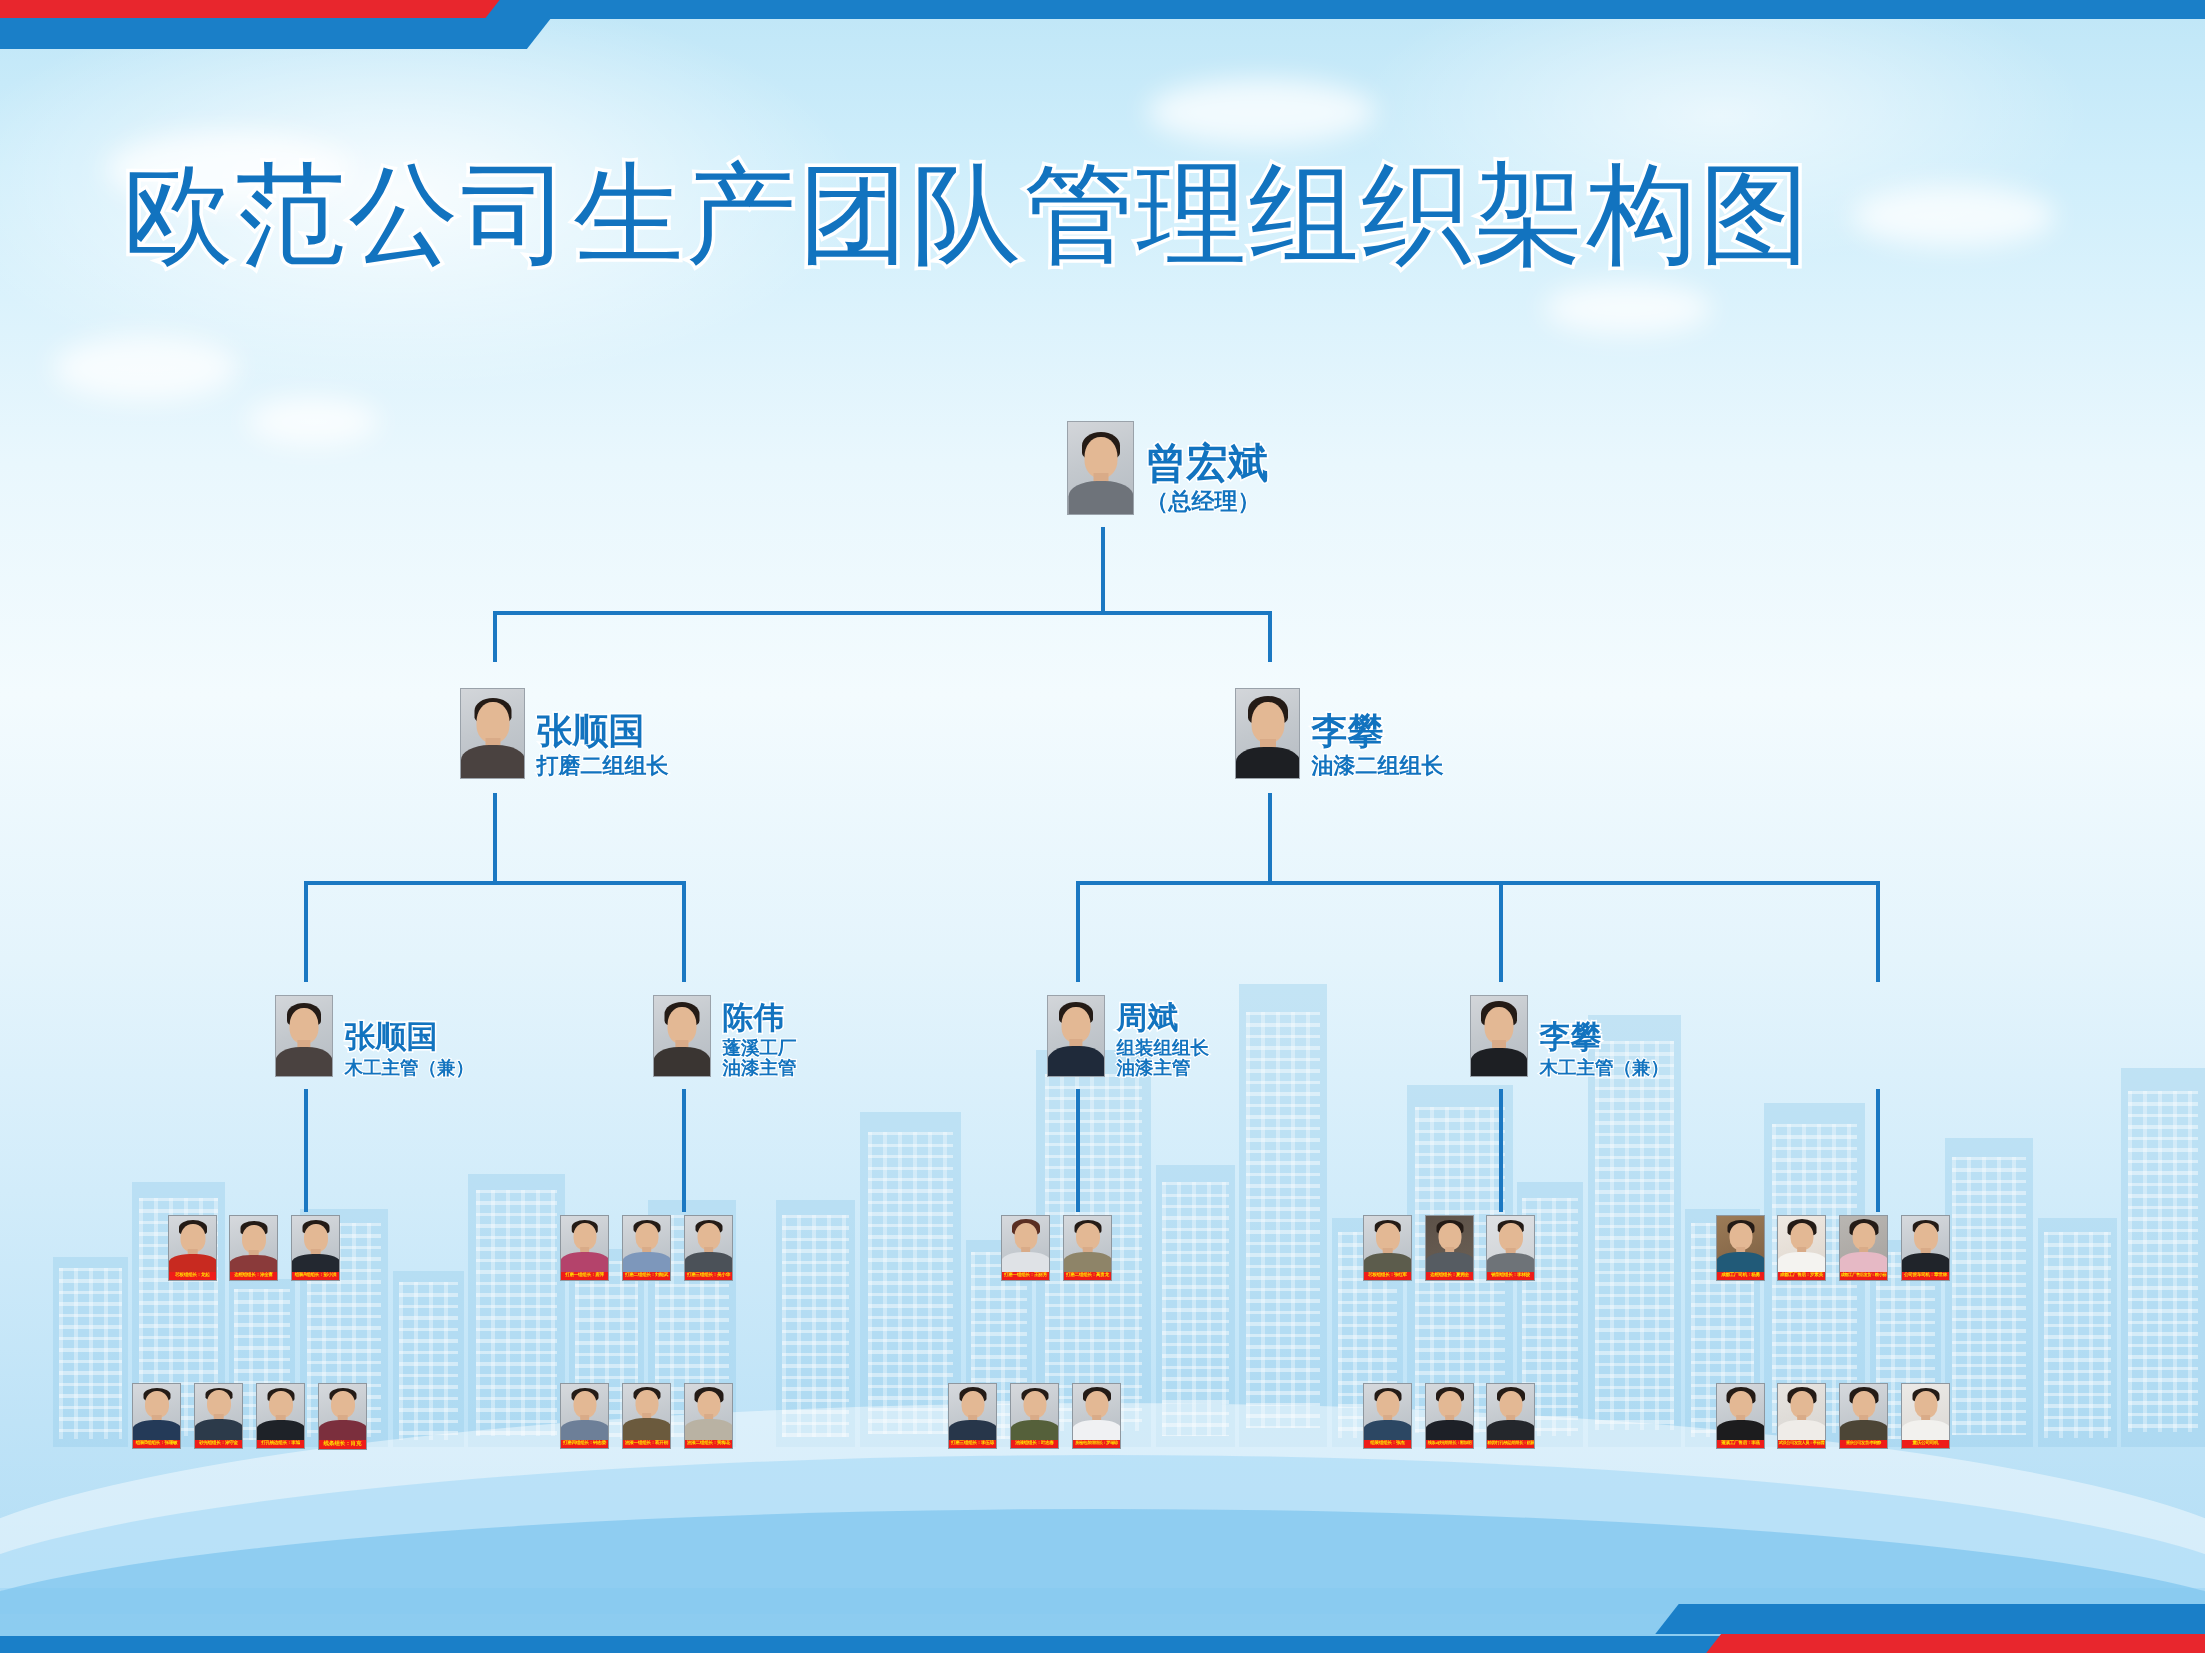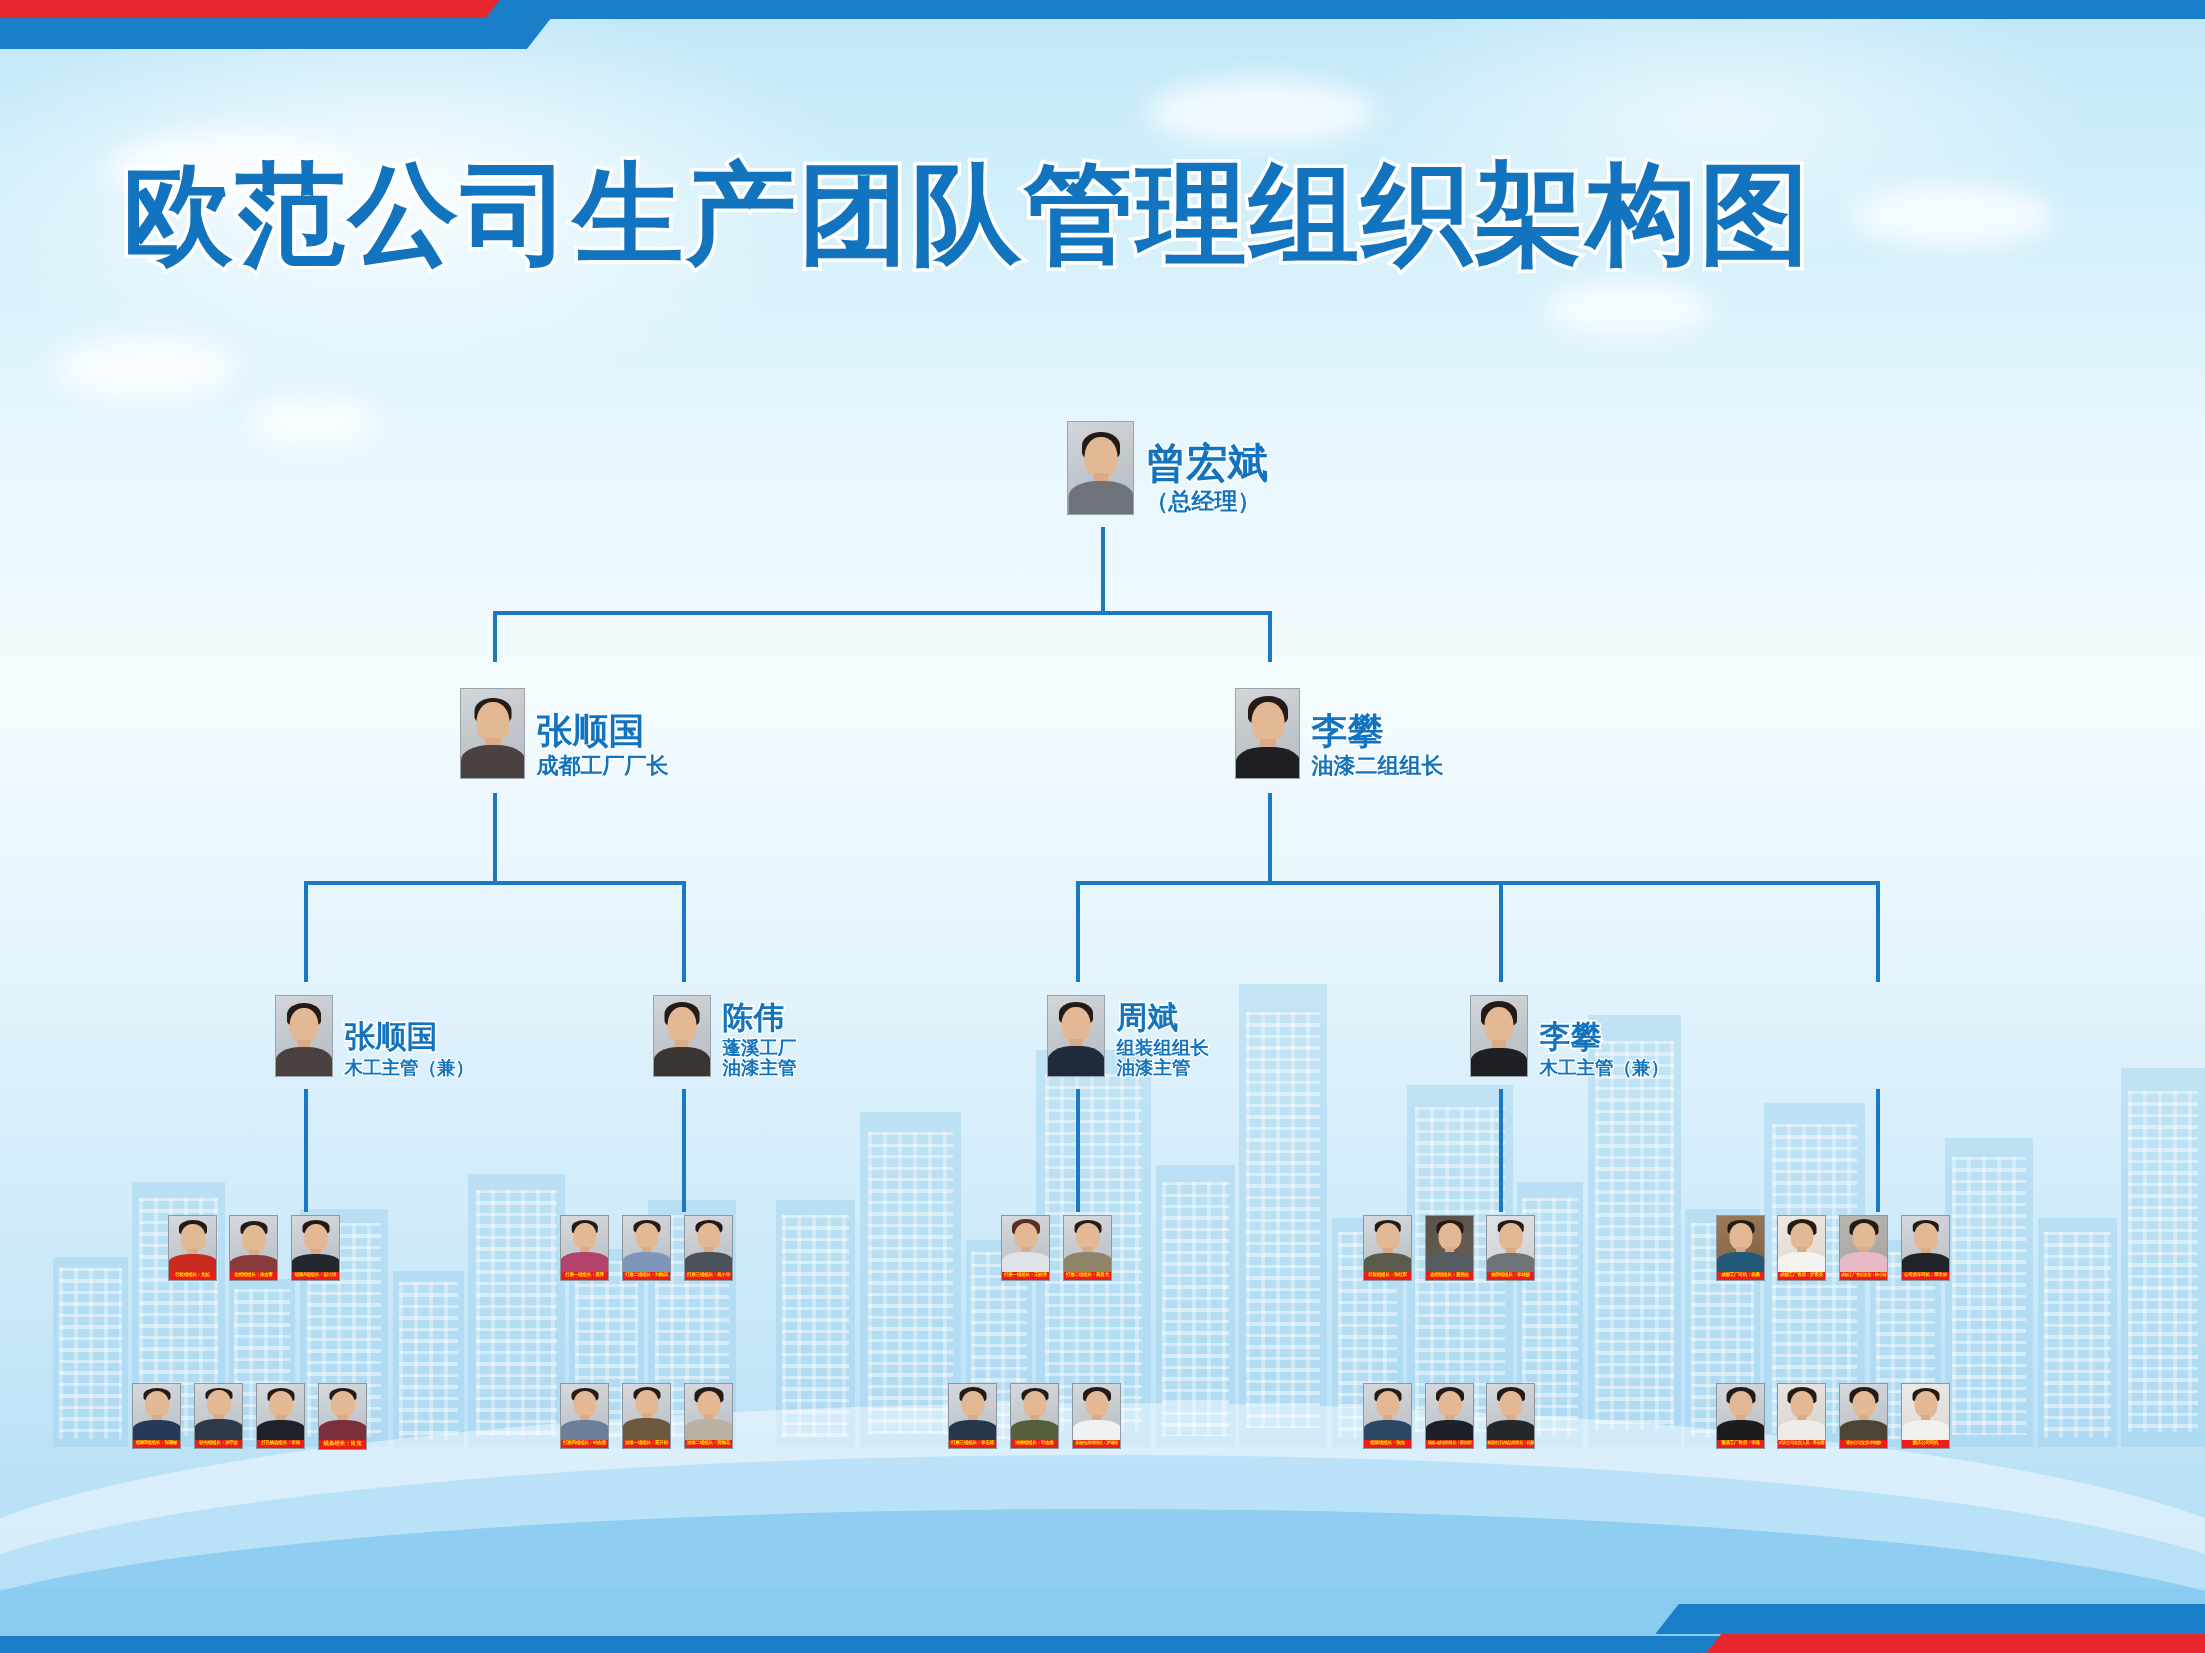--- a/index.html
+++ b/index.html
@@ -60,21 +60,21 @@
   .rb-br-red { right:-17.6px; bottom:-4.4px; width:507px; height:35px; background:#e8262d;
                transform: skewX(-38deg); }
   .rb-br-blue{ right:-26.5px; bottom:20px; width:565px; height:30px; background:#1a7fc8;
                transform: skewX(-38deg); }
   .rb-bl-blue{ left:-88px; bottom:-13.2px; width:1852px; height:31px; background:#1a7fc8; }
 
   
   #title {
     position: absolute; left: 0; top: 141px; width: 1935px;
     text-align: center;
-    font-size: 110px; font-weight: 700; letter-spacing: 2.6px;
+    font-size: 110px; font-weight: 400; letter-spacing: 2.6px;
     color: #1273bf;
     -webkit-text-stroke: 7px #ffffff;
     paint-order: stroke fill;
     text-shadow: 0 0 0.4px #fff;
     white-space: nowrap;
   }
 
   
   .ln { position: absolute; background: #1b78c2; pointer-events: none; }
   .lnv { width: 4px; }
@@ -254,21 +254,21 @@
     <div class="photo">
       <div class="portrait">
         <div class="hair" style="width:37px;height:25.6px;top:8.8px;"></div>
         <div class="head" style="width:33px;height:41px;top:13.2px;"></div>
         <div class="neck" style="width:15px;height:10.6px;top:49px;"></div>
         <div class="body" style="width:64px;height:34px;top:56px;background:#4a4240;"></div>
       </div>
     </div>
     <div class="node-text">
       <div class="node-name">张顺国</div>
-      <div class="node-role">成都工厂厂长</div>
+      <div class="node-role">打磨二组组长</div>
     </div>
   </div>
 
   <div class="node lvl2" style="left:1235px; top:688px;">
     <div class="photo">
       <div class="portrait">
         <div class="hair" style="width:40px;height:28px;top:7px;"></div>
         <div class="head" style="width:33px;height:41px;top:13.2px;"></div>
         <div class="neck" style="width:16px;height:10.6px;top:50px;"></div>
         <div class="body" style="width:64px;height:33px;top:58px;background:#1d1f23;"></div>

